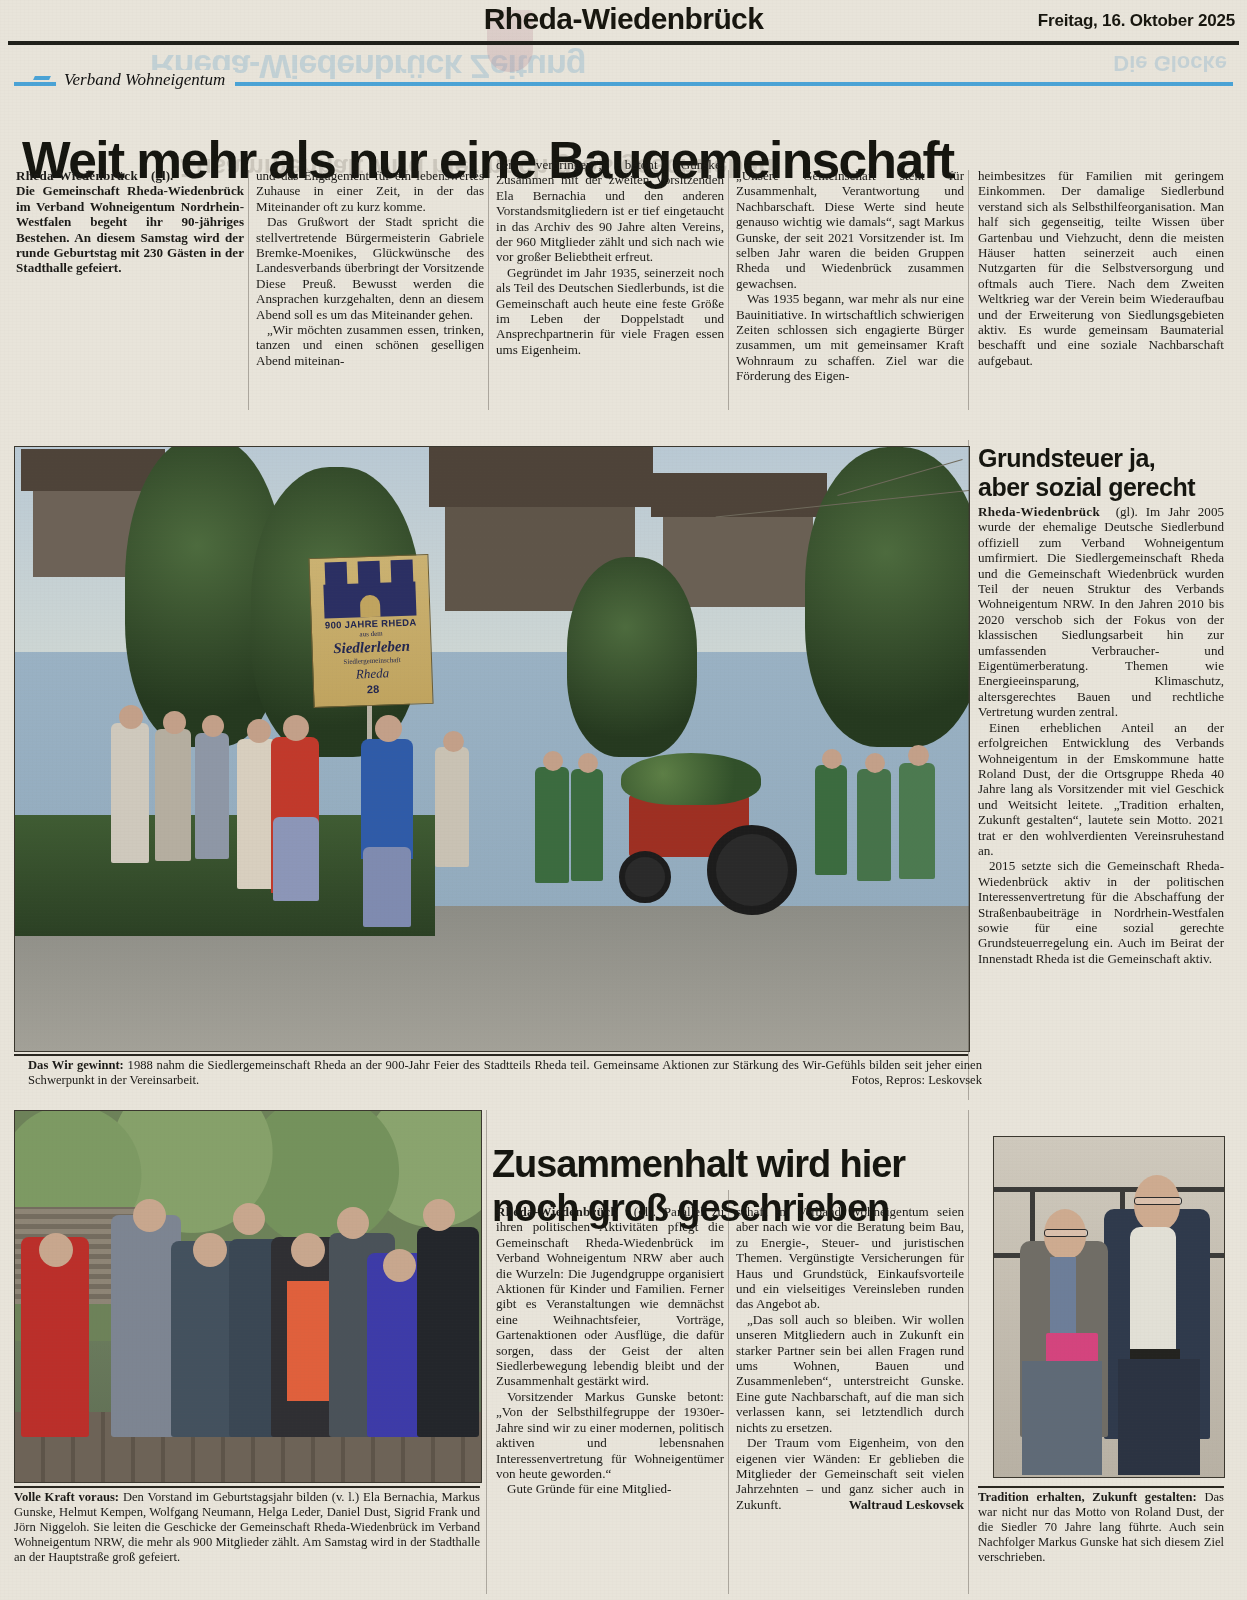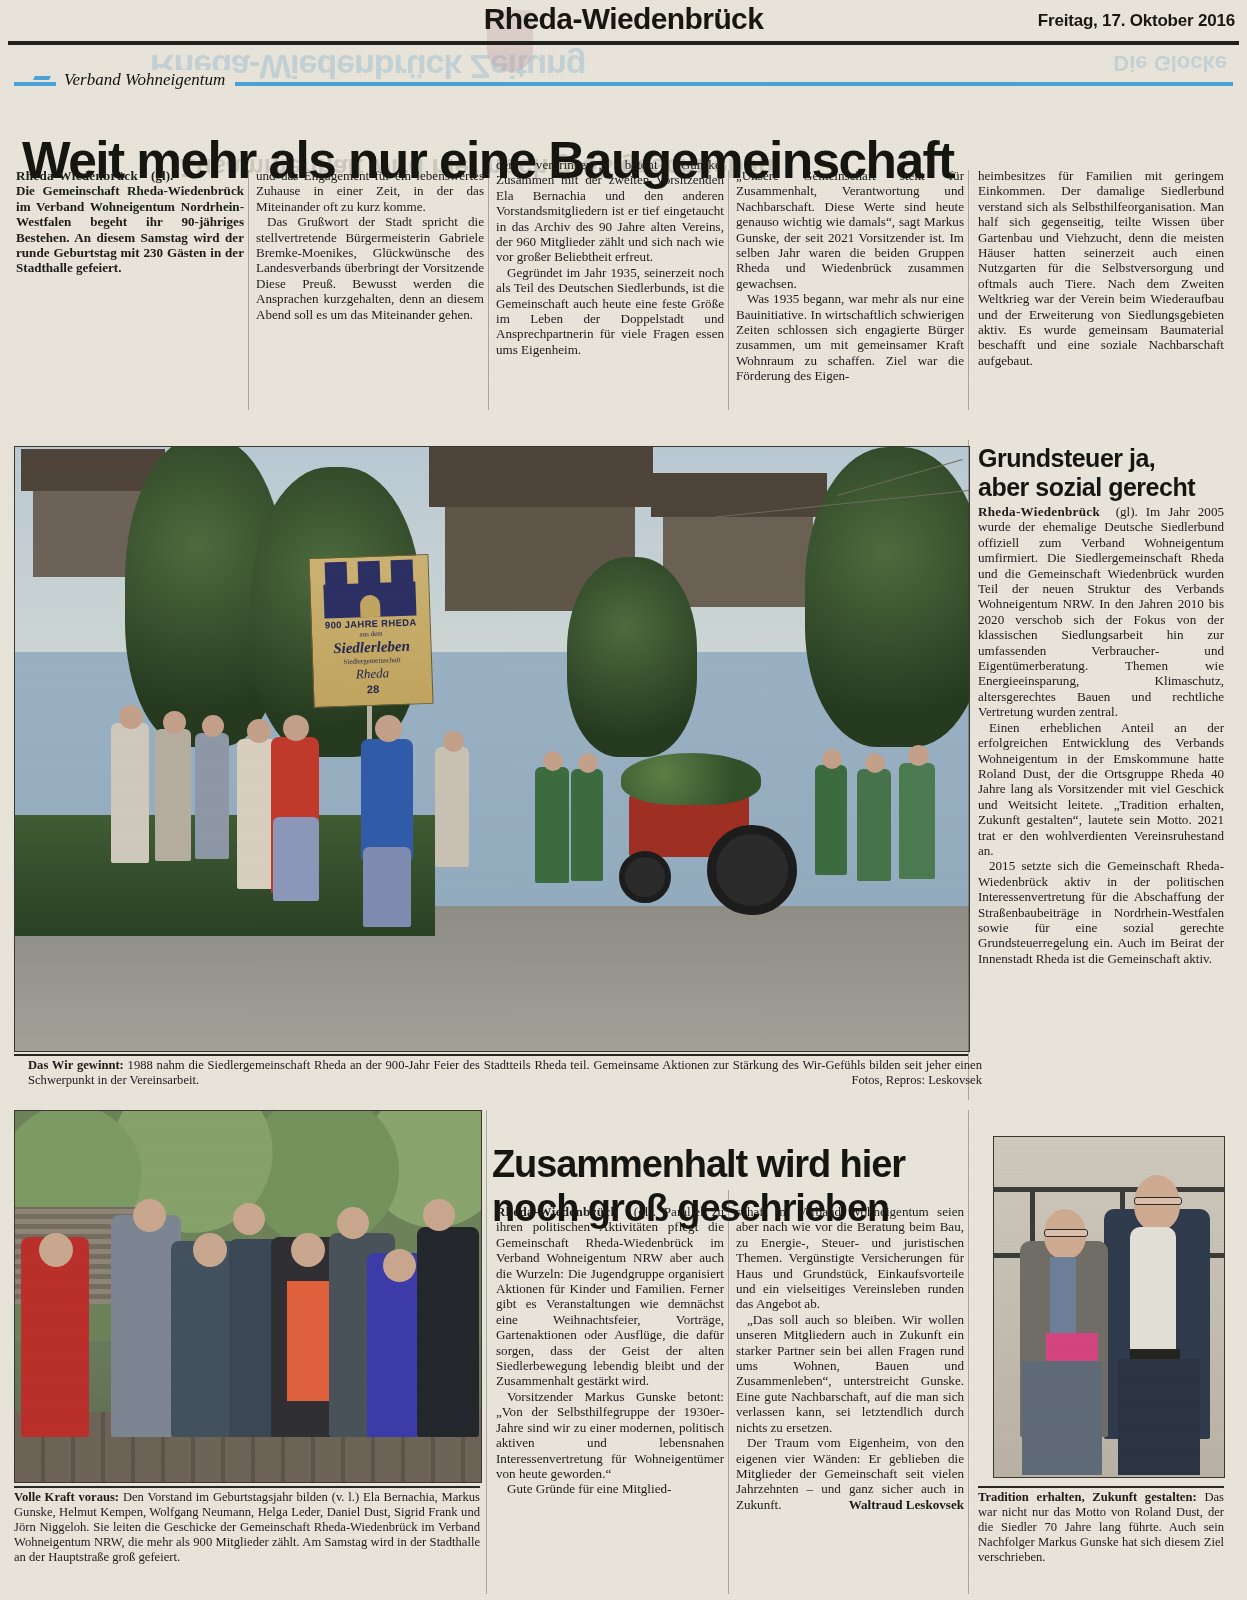--- a/index.html
+++ b/index.html
@@ -168,41 +168,42 @@
 </head>
 <body>
 
 <div class="page">
 
   <div class="masthead">
     <div class="ghost-mast">Rheda-Wiedenbrück Zeitung</div>
     <div class="ghost-right">Die Glocke</div>
     <div class="ghost-crest"></div>
     <div class="mast-title">Rheda-Wiedenbrück</div>
-    <div class="mast-date">Freitag, 17. Oktober 2016</div>
+    <div class="mast-date">Freitag, 16. Oktober 2025</div>
     <div class="mast-rule"></div>
   </div>
 
   <div class="kicker">
     <div class="kicker-line"></div>
     <div class="kicker-tick"></div>
     <div class="kicker-text">Verband Wohneigentum</div>
   </div>
 
   <div class="ghost-sub">Zusammenhalt wird hier noch groß geschrieben</div>
   <h1 class="headline">Weit mehr als nur eine Baugemeinschaft</h1>
 
   <div class="col" style="left:16px;top:168px;width:228px;">
     <p class="first lead"><span class="dateline">Rheda-Wiedenbrück</span>&nbsp;&nbsp;&nbsp;&nbsp;<span>(gl).</span><br><span>Die Gemeinschaft Rheda-Wiedenbrück im Verband Wohneigentum Nordrhein-Westfalen begeht ihr 90-jähriges Bestehen. An diesem Samstag wird der runde Geburtstag mit 230 Gästen in der Stadthalle gefeiert.</span></p>
   </div>
   <div class="colrule" style="left:248px;top:170px;height:240px;"></div>
 
   <div class="col" style="left:256px;top:168px;width:228px;">
     <p class="first">und das Engagement für ein lebenswertes Zuhause in einer Zeit, in der das Miteinander oft zu kurz komme.</p>
     <p>Das Grußwort der Stadt spricht die stellvertretende Bürgermeisterin Gabriele Bremke-Moenikes, Glückwünsche des Landesverbands überbringt der Vorsitzende Diese Preuß. Bewusst werden die Ansprachen kurzgehalten, denn an diesem Abend soll es um das Miteinander gehen.</p>
+    <p>„Wir möchten zusammen essen, trinken, tanzen und einen schönen geselligen Abend miteinan-</p>
   </div>
   <div class="colrule" style="left:488px;top:170px;height:240px;"></div>
 
   <div class="col" style="left:496px;top:157px;width:228px;">
     <p class="first">der verbringen“, betont Gunske. Zusammen mit der zweiten Vorsitzenden Ela Bernachia und den anderen Vorstandsmitgliedern ist er tief eingetaucht in das Archiv des 90 Jahre alten Vereins, der 960 Mitglieder zählt und sich nach wie vor großer Beliebtheit erfreut.</p>
     <p>Gegründet im Jahr 1935, seinerzeit noch als Teil des Deutschen Siedlerbunds, ist die Gemeinschaft auch heute eine feste Größe im Leben der Doppelstadt und Ansprechpartnerin für viele Fragen essen ums Eigenheim.</p>
   </div>
   <div class="colrule" style="left:728px;top:170px;height:240px;"></div>
 
   <div class="col" style="left:736px;top:168px;width:228px;">

